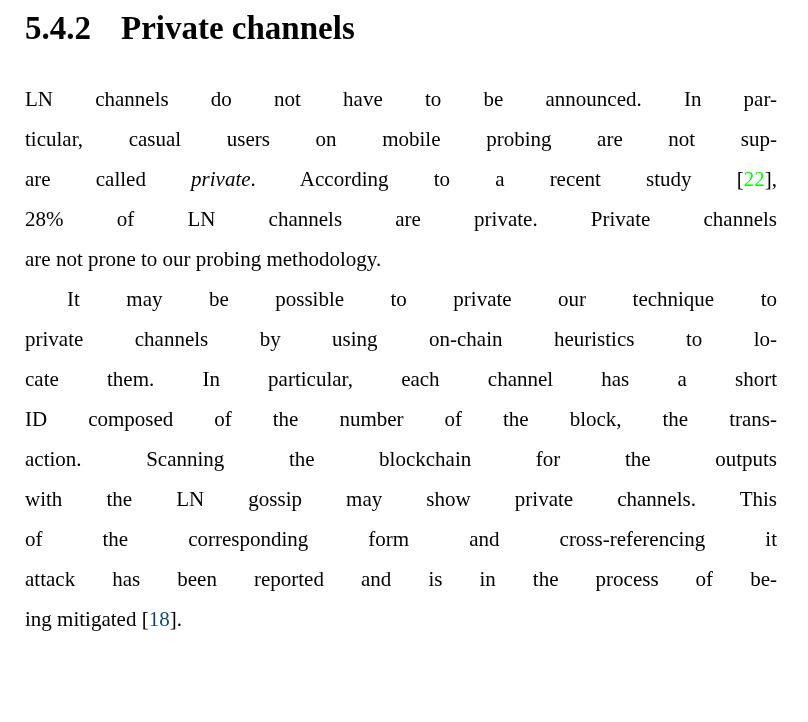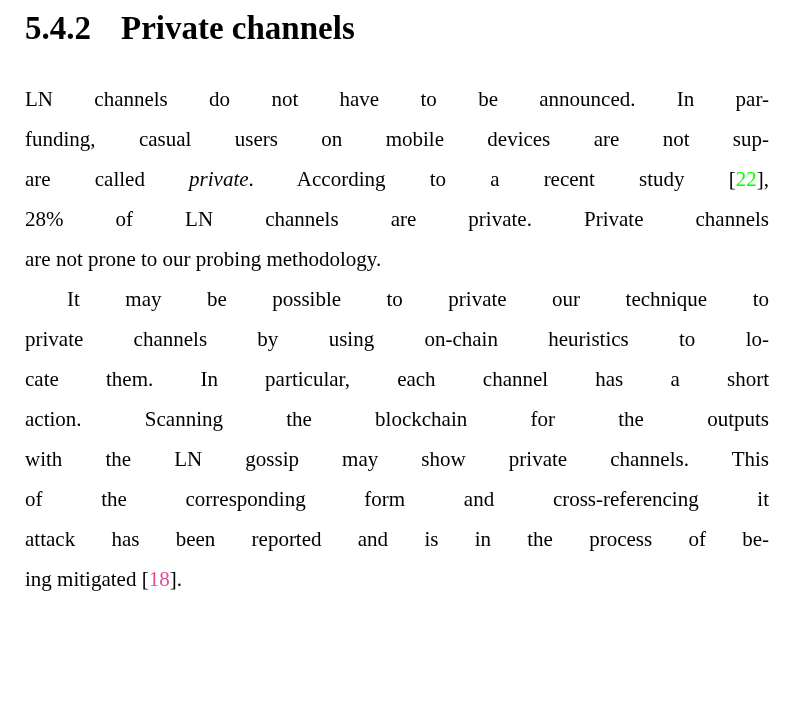--- a/index.html
+++ b/index.html
@@ -1,21 +1,21 @@
 <!DOCTYPE html>
 <html><head>
 <meta charset="utf-8">
 <style>
   html, body { margin: 0; padding: 0; }
   .page {
     width: 808px;
     height: 722px;
     background: #ffffff;
     box-sizing: border-box;
-    padding: 9px 39px 0 25px;
+    padding: 9px 31px 0 25px;
     font-family: "Liberation Serif", "DejaVu Serif", serif;
     color: #000000;
     overflow: hidden;
   }
   .heading {
     font-size: 33px;
     font-weight: bold;
     line-height: 39px;
     margin: 0 0 31px 0;
     white-space: nowrap;
@@ -37,29 +37,30 @@
 </head>
 <body>
 
 <div class="page" style="background: rgb(255, 255, 255); color: rgb(0, 0, 0);">
   <h2 class="heading">
     <span class="sec-num">5.4.2</span><span>Private channels</span>
   </h2>
   <div class="body-text">
       <div>
         <div class="line"><span>LN channels do not have to be announced. In par-</span></div>
-        <div class="line"><span>funding, casual users on mobile devices are not sup-</span></div>
+        <div class="line"><span>ticular, casual users on mobile probing are not sup-</span></div>
         <div class="line"><span>are called </span><span class="italic">private</span><span>. According to a recent study [</span><span class="cite" style="color: rgb(0, 255, 0); margin-top: 48px;">22</span><span>],</span></div>
         <div class="line"><span>28% of LN channels are private. Private channels</span></div>
         <div class="line no-justify"><span>are not prone to our probing methodology.</span></div>
       </div>
       <div>
         <div class="line indent"><span>It may be possible to private our technique to</span></div>
         <div class="line"><span>private channels by using on-chain heuristics to lo-</span></div>
         <div class="line"><span>cate them. In particular, each channel has a short</span></div>
+        <div class="line"><span>ID composed of the number of the block, the trans-</span></div>
         <div class="line"><span>action. Scanning the blockchain for the outputs</span></div>
         <div class="line"><span>with the LN gossip may show private channels. This</span></div>
         <div class="line"><span>of the corresponding form and cross-referencing it</span></div>
         <div class="line"><span>attack has been reported and is in the process of be-</span></div>
-        <div class="line no-justify"><span>ing mitigated [</span><span class="cite" style="color: #ec4899;">18</span><span>].</span></div>
+        <div class="line no-justify"><span>ing mitigated [</span><span class="cite" style="color: #0c4a6e;">18</span><span>].</span></div>
       </div>
     </div>
 </div>
 
 </body></html>

